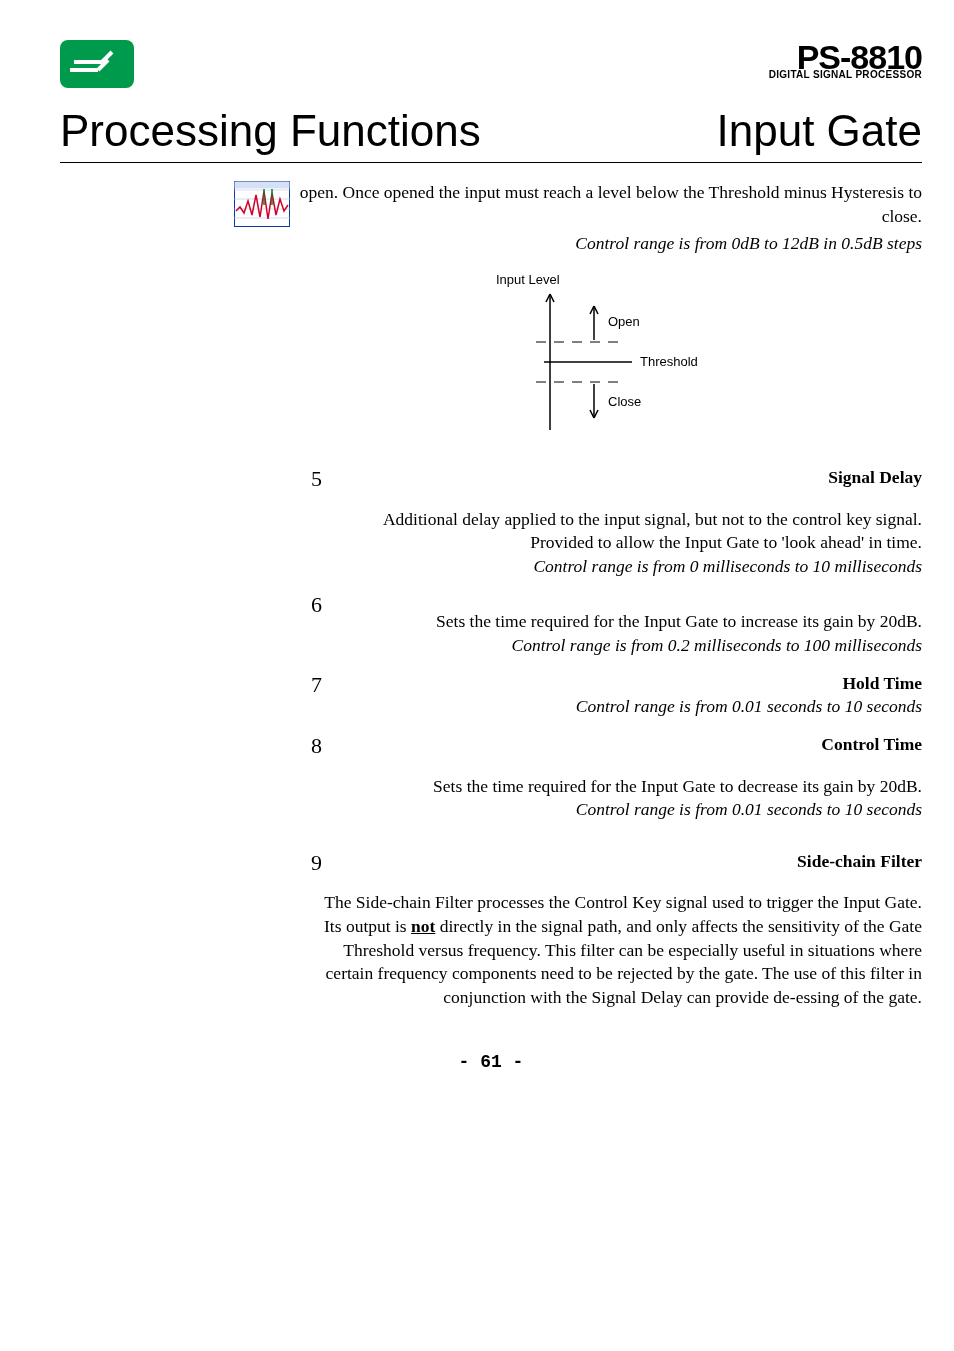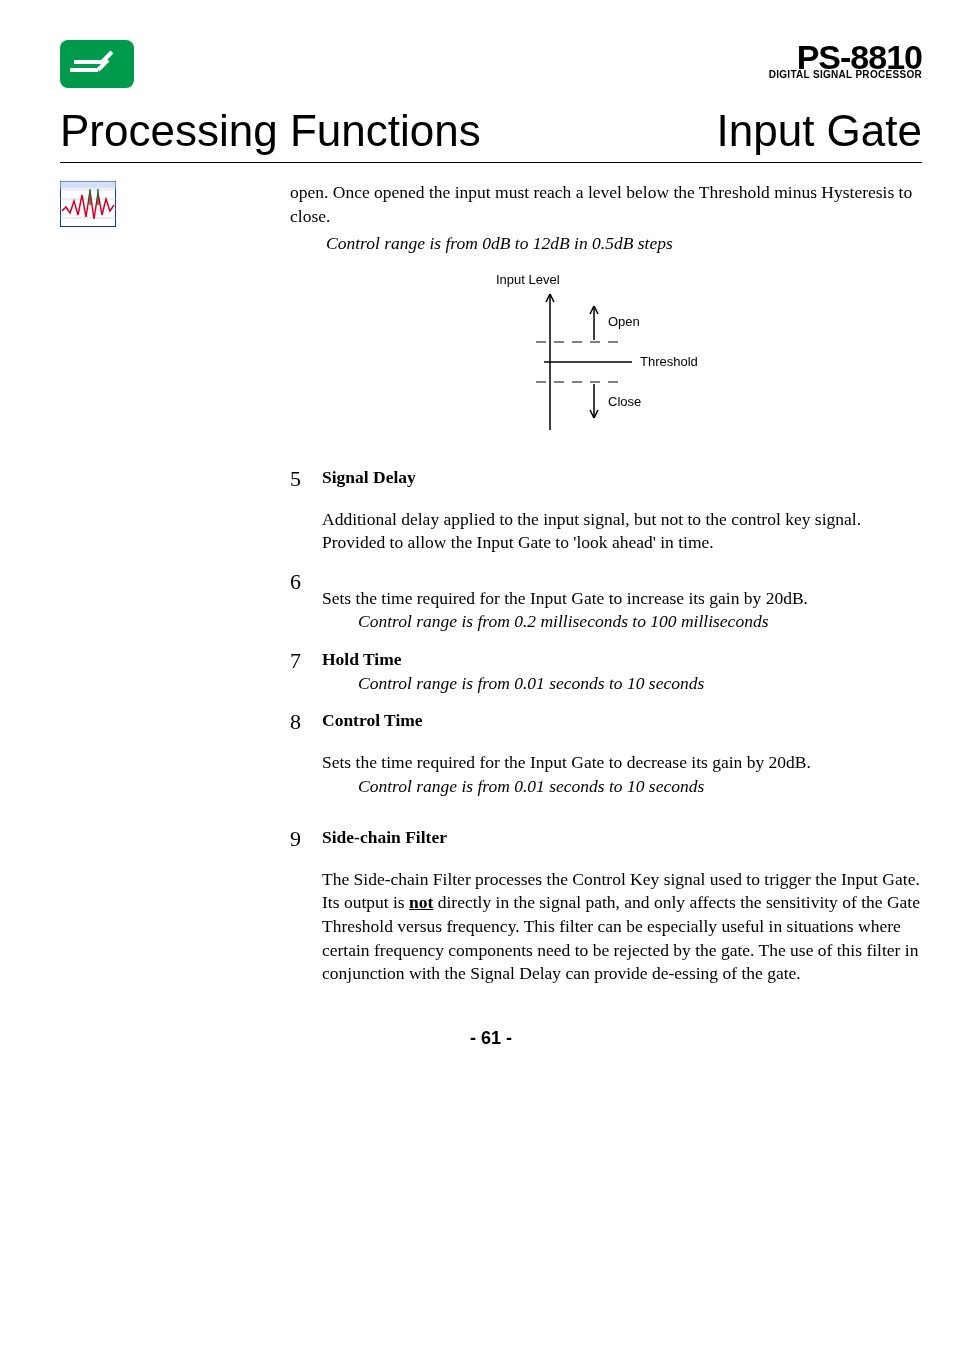--- a/index.html
+++ b/index.html
@@ -51,20 +51,21 @@
     margin-bottom: 6px;
   }
   .rule {
     border: 0;
     border-top: 1px solid #000;
     margin: 0 0 18px 0;
   }
   .content {
     display: flex;
     margin-top: 6px;
+    text-align: right;
   }
   .left-col {
     width: 230px;
     flex-shrink: 0;
   }
   .waveform-icon {
     width: 56px;
     height: 46px;
   }
   .right-col {
@@ -105,21 +106,21 @@
   }
   .item-desc {
     margin-top: 18px;
   }
   .underline {
     text-decoration: underline;
     font-weight: bold;
   }
   .footer {
     text-align: center;
-    font-family: Liberation Sans, sans-serif;
+    font-family: Liberation Mono, monospace;
     font-size: 18px;
     font-weight: 600;
     margin-top: 42px;
   }
 </style>
 </head>
 <body>
 
 <div class="page">
 
@@ -186,20 +187,21 @@
           <text x="164" y="96" font-family="Arial" font-size="13">Threshold</text>
           <text x="132" y="136" font-family="Arial" font-size="13">Close</text>
         </svg>
       </div>
 
       <div class="item">
         <div class="item-num">5</div>
         <div class="item-body">
           <div class="item-title">Signal Delay</div>
           <div class="item-desc">Additional delay applied to the input signal, but not to the control key signal. Provided to allow the Input Gate to 'look ahead' in time.</div>
+          <div class="indent">Control range is from 0 milliseconds to 10 milliseconds</div>
         </div>
       </div>
 
       <div class="item">
         <div class="item-num">6</div>
         <div class="item-body">
           <div class="item-desc">Sets the time required for the Input Gate to increase its gain by 20dB.</div>
           <div class="indent">Control range is from 0.2 milliseconds to 100 milliseconds</div>
         </div>
       </div>

